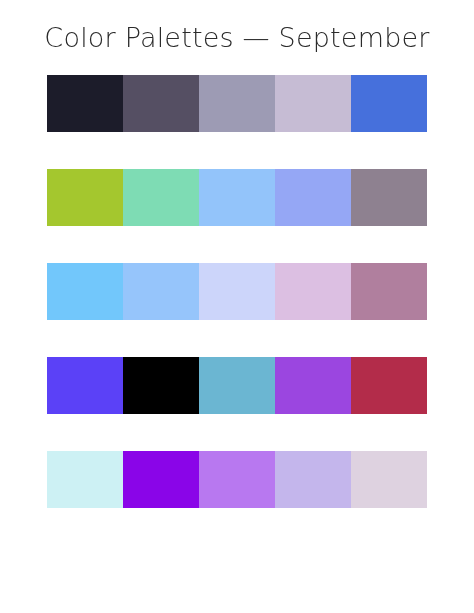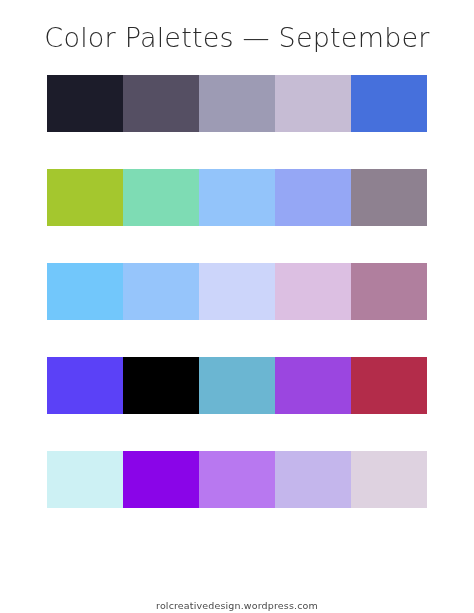--- a/index.html
+++ b/index.html
@@ -112,15 +112,14 @@
         <div class="swatch" style="background-color: rgb(205, 241, 244);"></div>
         <div class="swatch" style="background-color: rgb(138, 5, 232);"></div>
         <div class="swatch" style="background-color: rgb(184, 120, 240);"></div>
         <div class="swatch" style="background-color: rgb(196, 182, 236);"></div>
         <div class="swatch" style="background-color: rgb(222, 210, 224);"></div>
       </div>
     </div>
 
   <div class="footer-spacer"></div>
 
-  <div class="footer">rolcreativedesign.wordpress.com</div>
 
 </div>
 
 </body></html>

